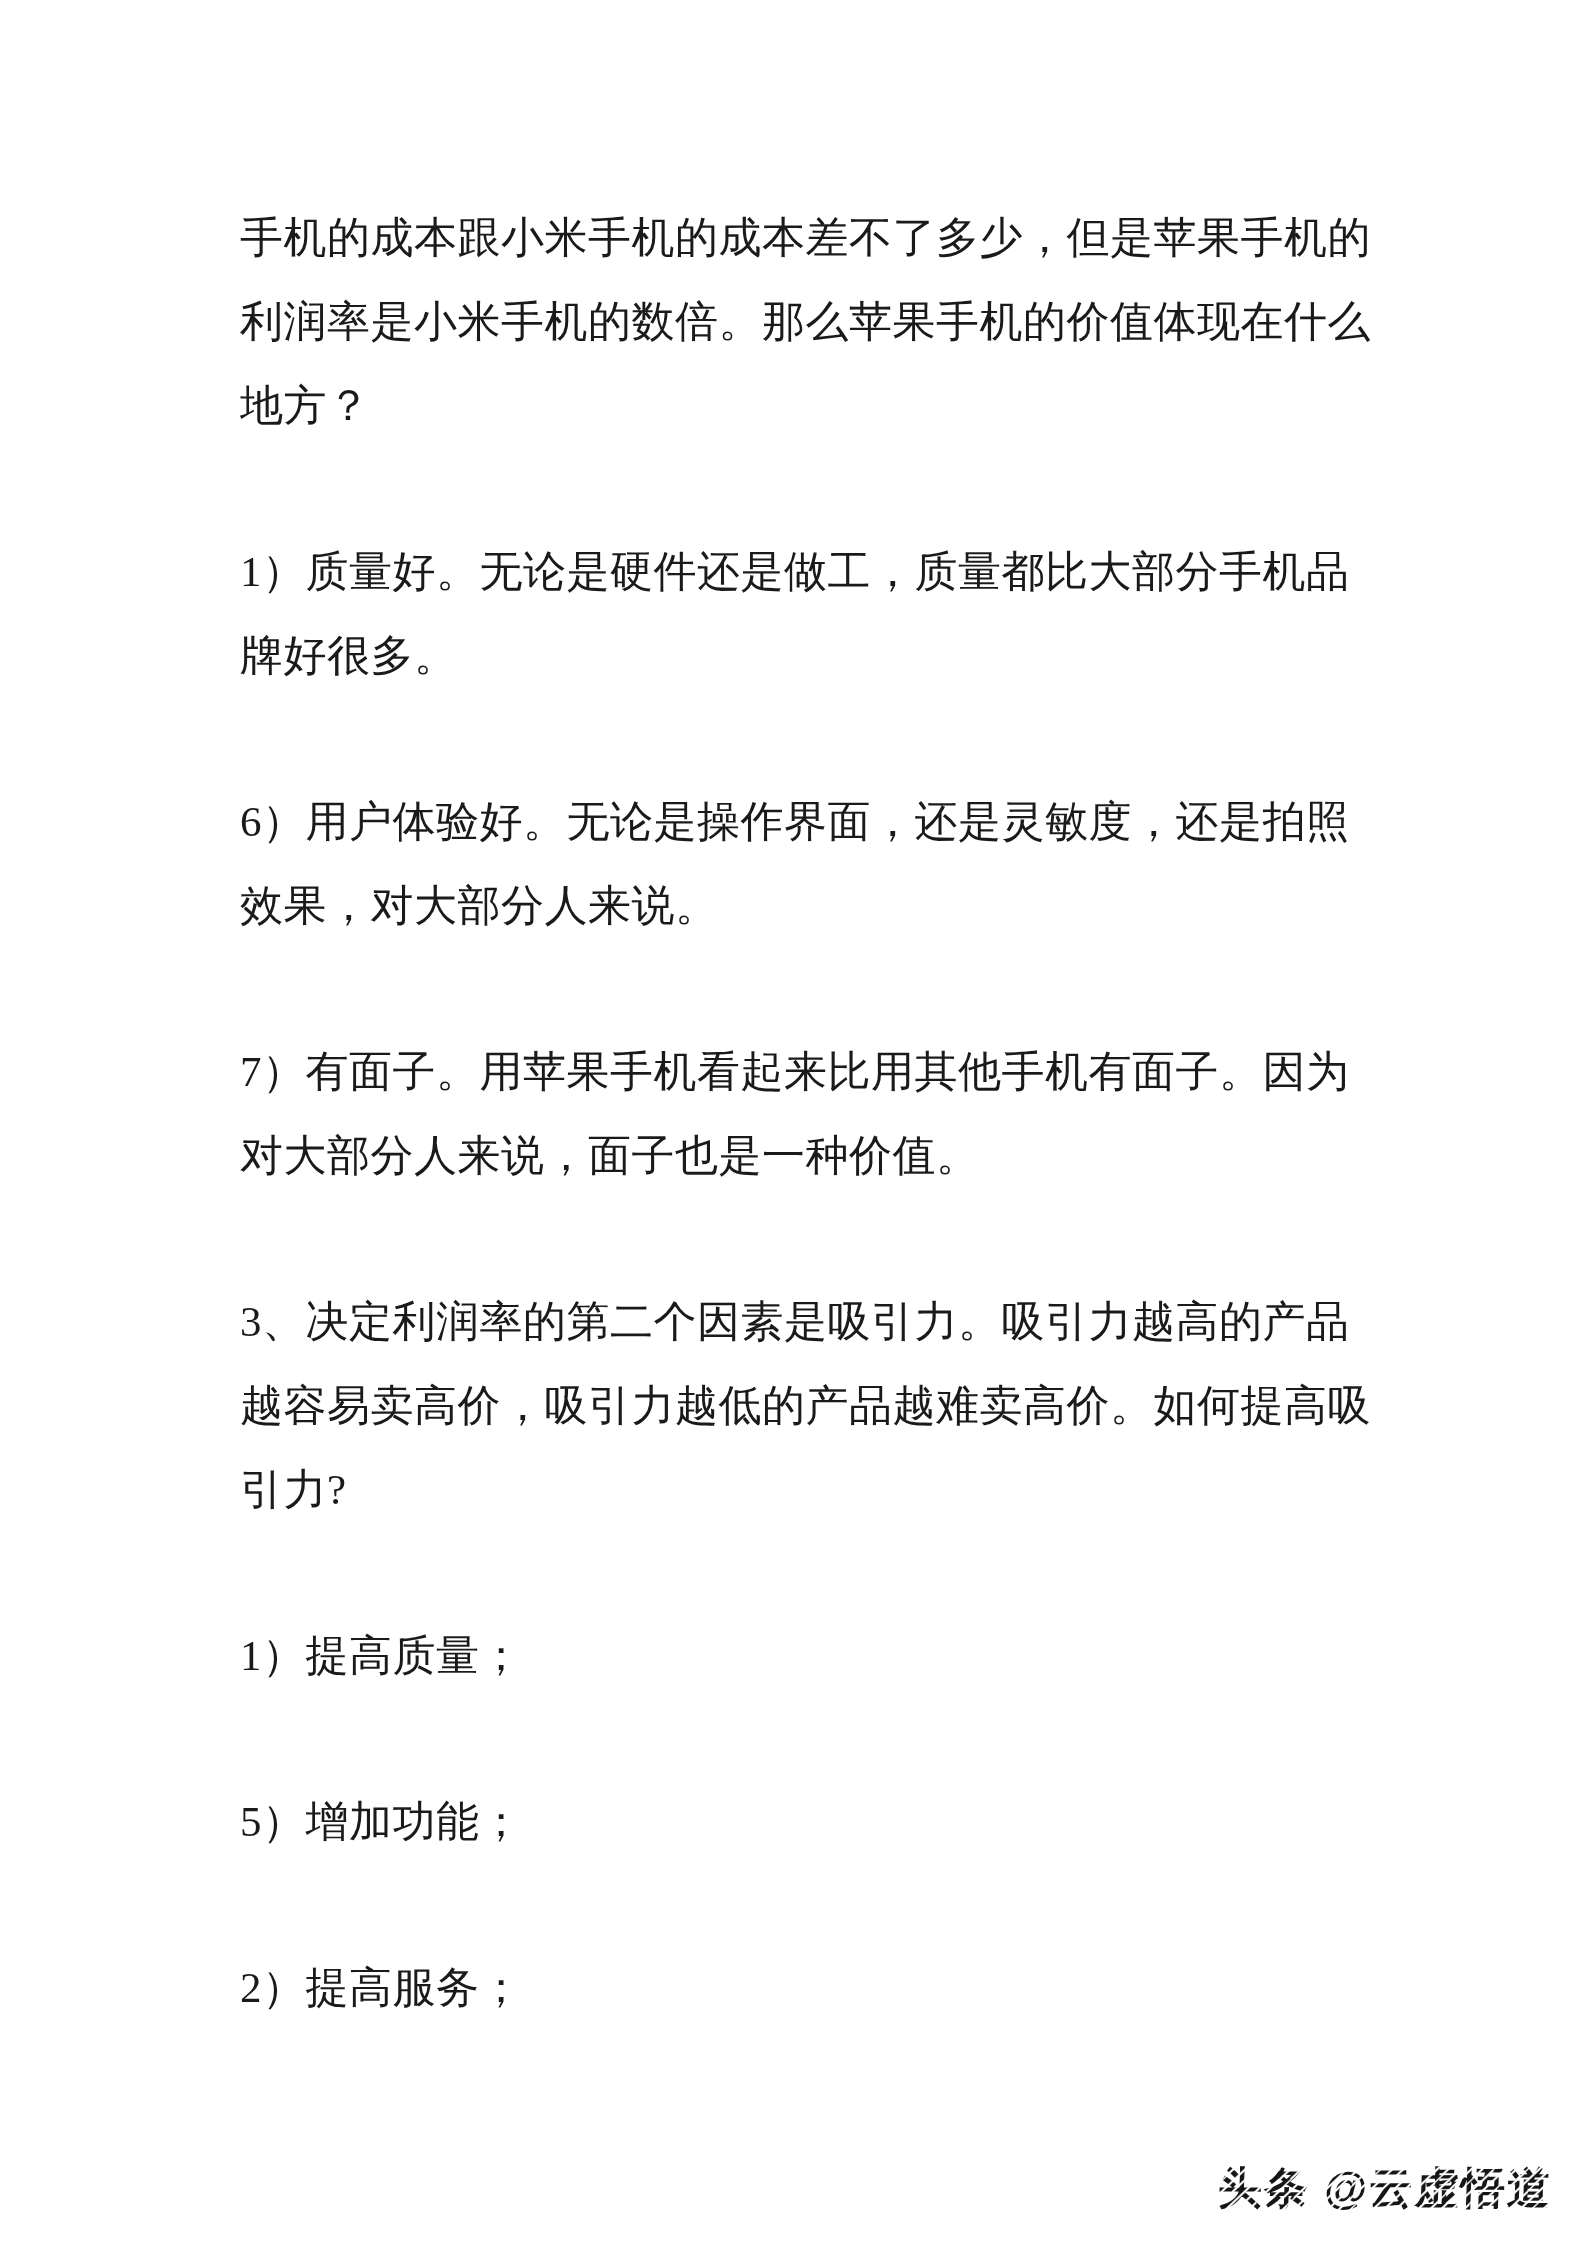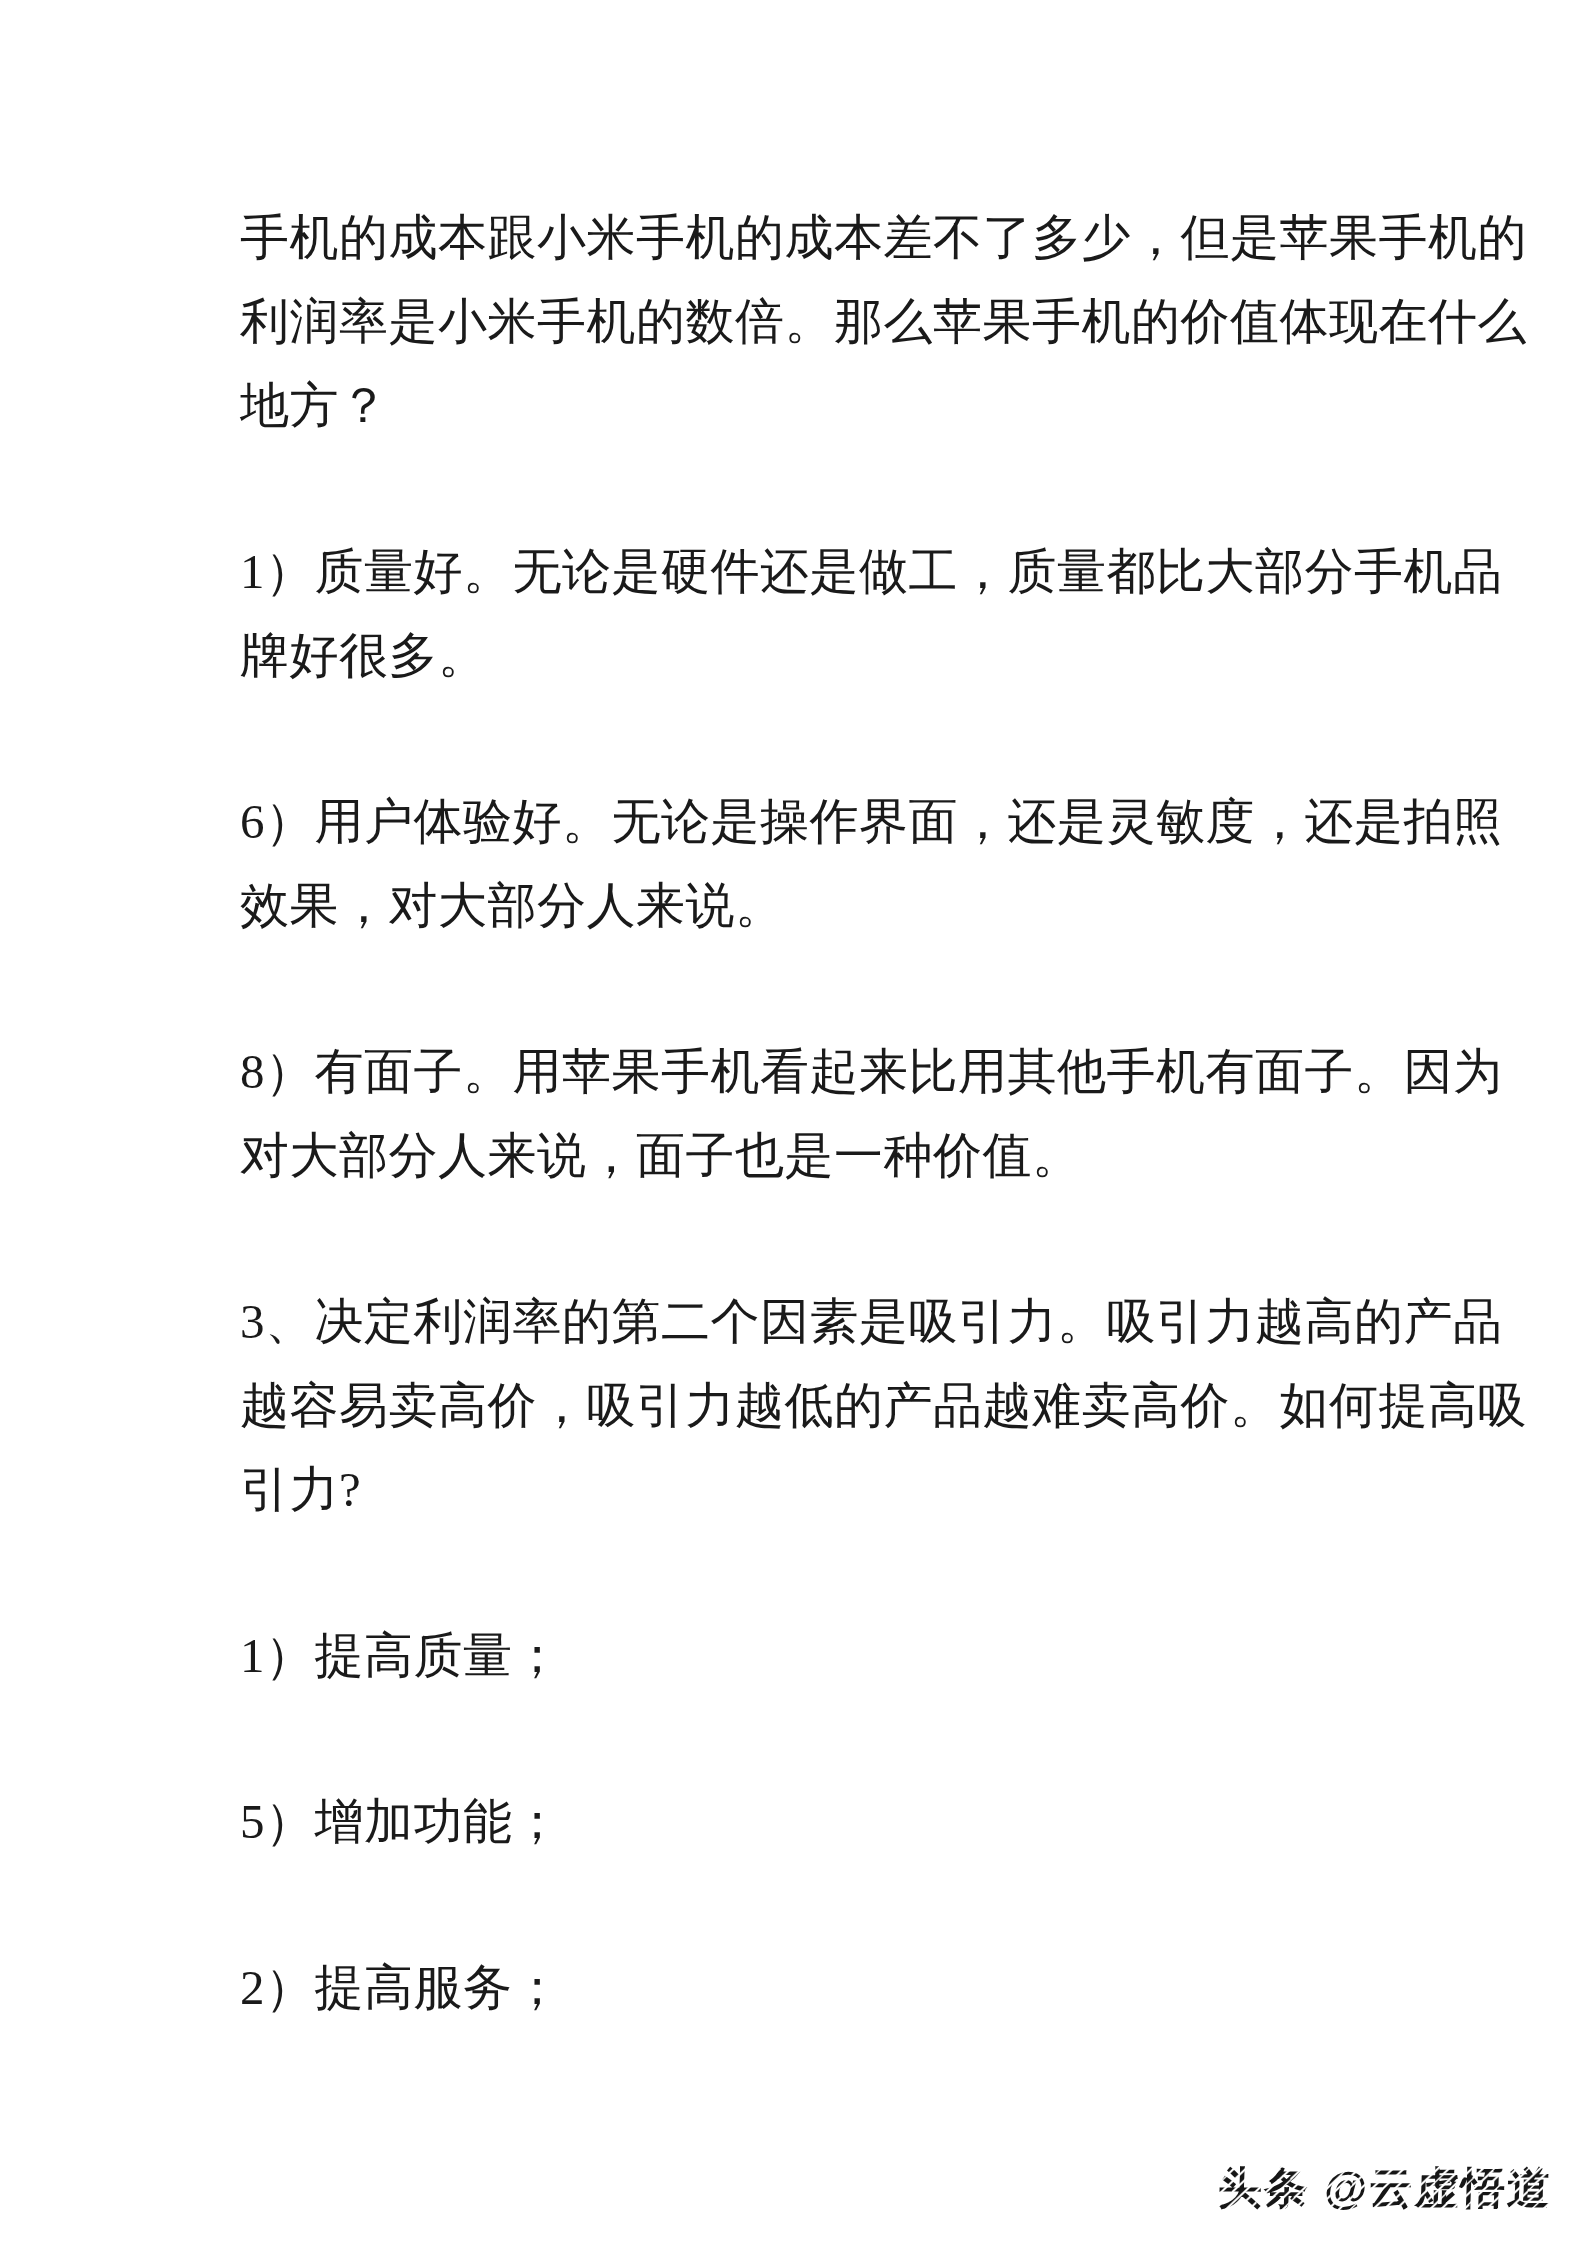--- a/index.html
+++ b/index.html
@@ -24,21 +24,21 @@
     top: 0;
     width: 1160px;
     padding-top: 196px;
   }
 
   .para {
     margin: 0 0 82px 0;
   }
 
   .line {
-    font-size: 49px;
+    font-size: 43px;
     line-height: 84px;
     white-space: nowrap;
     letter-spacing: 0.5px;
     color: #1a1a1a;
   }
 
   .watermark {
     position: absolute;
     right: 34px;
     top: 2163px;
@@ -84,21 +84,21 @@
       <div class="line">1）质量好。无论是硬件还是做工，质量都比大部分手机品</div>
       <div class="line">牌好很多。</div>
     </div>
 
     <div class="para">
       <div class="line">6）用户体验好。无论是操作界面，还是灵敏度，还是拍照</div>
       <div class="line">效果，对大部分人来说。</div>
     </div>
 
     <div class="para">
-      <div class="line">8）有面子。用苹果手机看起来比用其他手机有面子。因为</div>
+      <div class="line">7）有面子。用苹果手机看起来比用其他手机有面子。因为</div>
       <div class="line">对大部分人来说，面子也是一种价值。</div>
     </div>
 
     <div class="para">
       <div class="line">3、决定利润率的第二个因素是吸引力。吸引力越高的产品</div>
       <div class="line">越容易卖高价，吸引力越低的产品越难卖高价。如何提高吸</div>
       <div class="line">引力?</div>
     </div>
 
     <div class="para">

